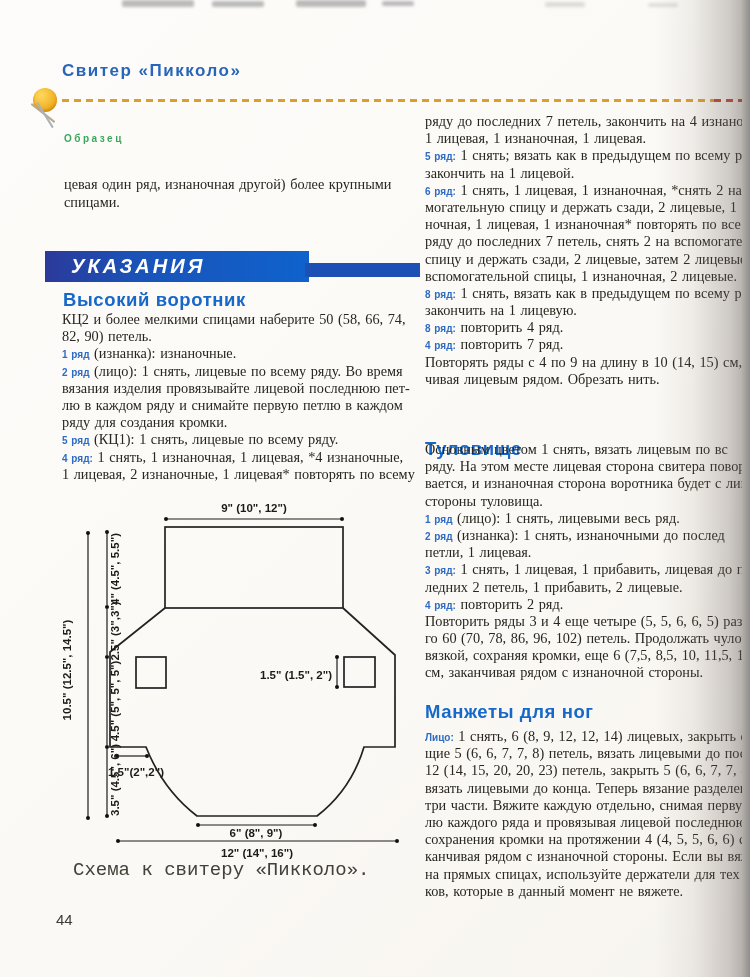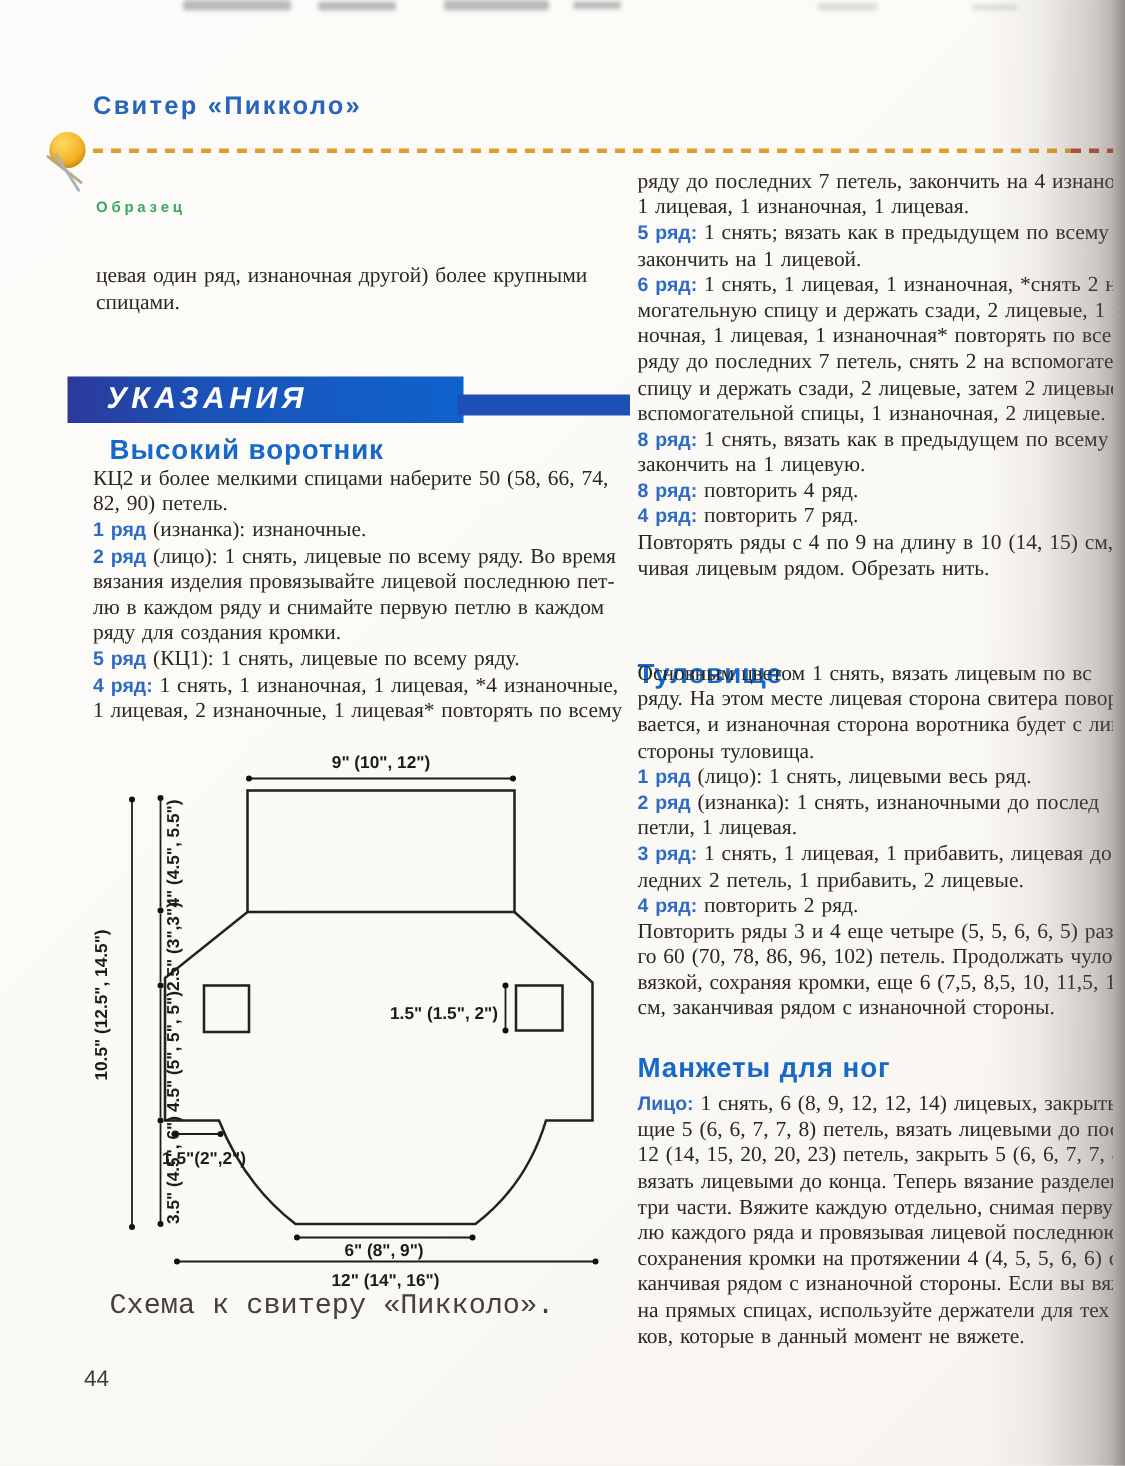--- a/index.html
+++ b/index.html
@@ -32,21 +32,21 @@
     display:flex;align-items:center;}
   .banner span{font-family:"Liberation Sans",sans-serif;font-weight:bold;font-style:italic;
     font-size:20px;letter-spacing:3px;color:#ffffff;padding-left:26px;}
   .banner-ext{position:absolute;left:305px;top:263px;width:115px;height:14px;background:#1c50b4;}
   
   .h-blue{position:absolute;font-family:"Liberation Sans",sans-serif;font-weight:bold;font-size:18.5px;
     letter-spacing:.6px;color:#1668c9;}
   
   .textcol{position:absolute;}
   .tl{height:17.2px;white-space:nowrap;overflow:hidden;font-size:14.3px;color:#29261f;word-spacing:1px;}
-  .rl{font-family:"Liberation Sans",sans-serif;font-weight:bold;font-size:13px;color:#2e6cc4;}
+  .rl{font-family:"Liberation Sans",sans-serif;font-weight:bold;font-size:10px;color:#2e6cc4;}
   
   .diagram{position:absolute;left:60px;top:498px;width:360px;height:408px;}
   .diagram text{font-family:"Liberation Sans",sans-serif;font-weight:bold;font-size:11.5px;fill:#1c1b1a;}
   .caption{position:absolute;left:73px;font-family:Liberation Mono, monospace;font-size:19px;color:#44403a;}
   .pagenum{position:absolute;left:56px;top:911px;font-family:"Liberation Sans",sans-serif;font-size:15px;color:#3b3b3b;}
   
   .watermark{position:absolute;left:498px;top:916px;width:250px;text-align:right;
     font-family:"Liberation Sans",sans-serif;font-weight:bold;font-size:31px;letter-spacing:.5px;
     color:#8e4d9c;z-index:60;text-shadow:0 0 2px rgba(255,255,255,.6);}
   
@@ -76,21 +76,21 @@
 
   <div class="sample-heading">Образец</div>
   <div class="sline body-text" style="top:176px;">цевая один ряд, изнаночная другой) более крупными</div>
   <div class="sline body-text" style="top:194px;">спицами.</div>
 
   <div class="banner">
       <span>УКАЗАНИЯ</span>
     </div>
   <div class="banner-ext"></div>
 
-  <div class="h-blue" style="left:73px;top:289px;">Высокий воротник</div>
+  <div class="h-blue" style="left:63px;top:289px;">Высокий воротник</div>
   <div class="textcol" style="left:62px;top:311px;width:358px;">
       <div class="tl">КЦ2 и более мелкими спицами наберите 50 (58, 66, 74,</div>
       <div class="tl">82, 90) петель.</div>
       <div class="tl"><b class="rl">1 ряд</b> (изнанка): изнаночные.</div>
       <div class="tl"><b class="rl">2 ряд</b> (лицо): 1 снять, лицевые по всему ряду. Во время</div>
       <div class="tl">вязания изделия провязывайте лицевой последнюю пет-</div>
       <div class="tl">лю в каждом ряду и снимайте первую петлю в каждом</div>
       <div class="tl">ряду для создания кромки.</div>
       <div class="tl"><b class="rl">5 ряд</b> (КЦ1): 1 снять, лицевые по всему ряду.</div>
       <div class="tl"><b class="rl">4 ряд:</b> 1 снять, 1 изнаночная, 1 лицевая, *4 изнаночные,</div>

